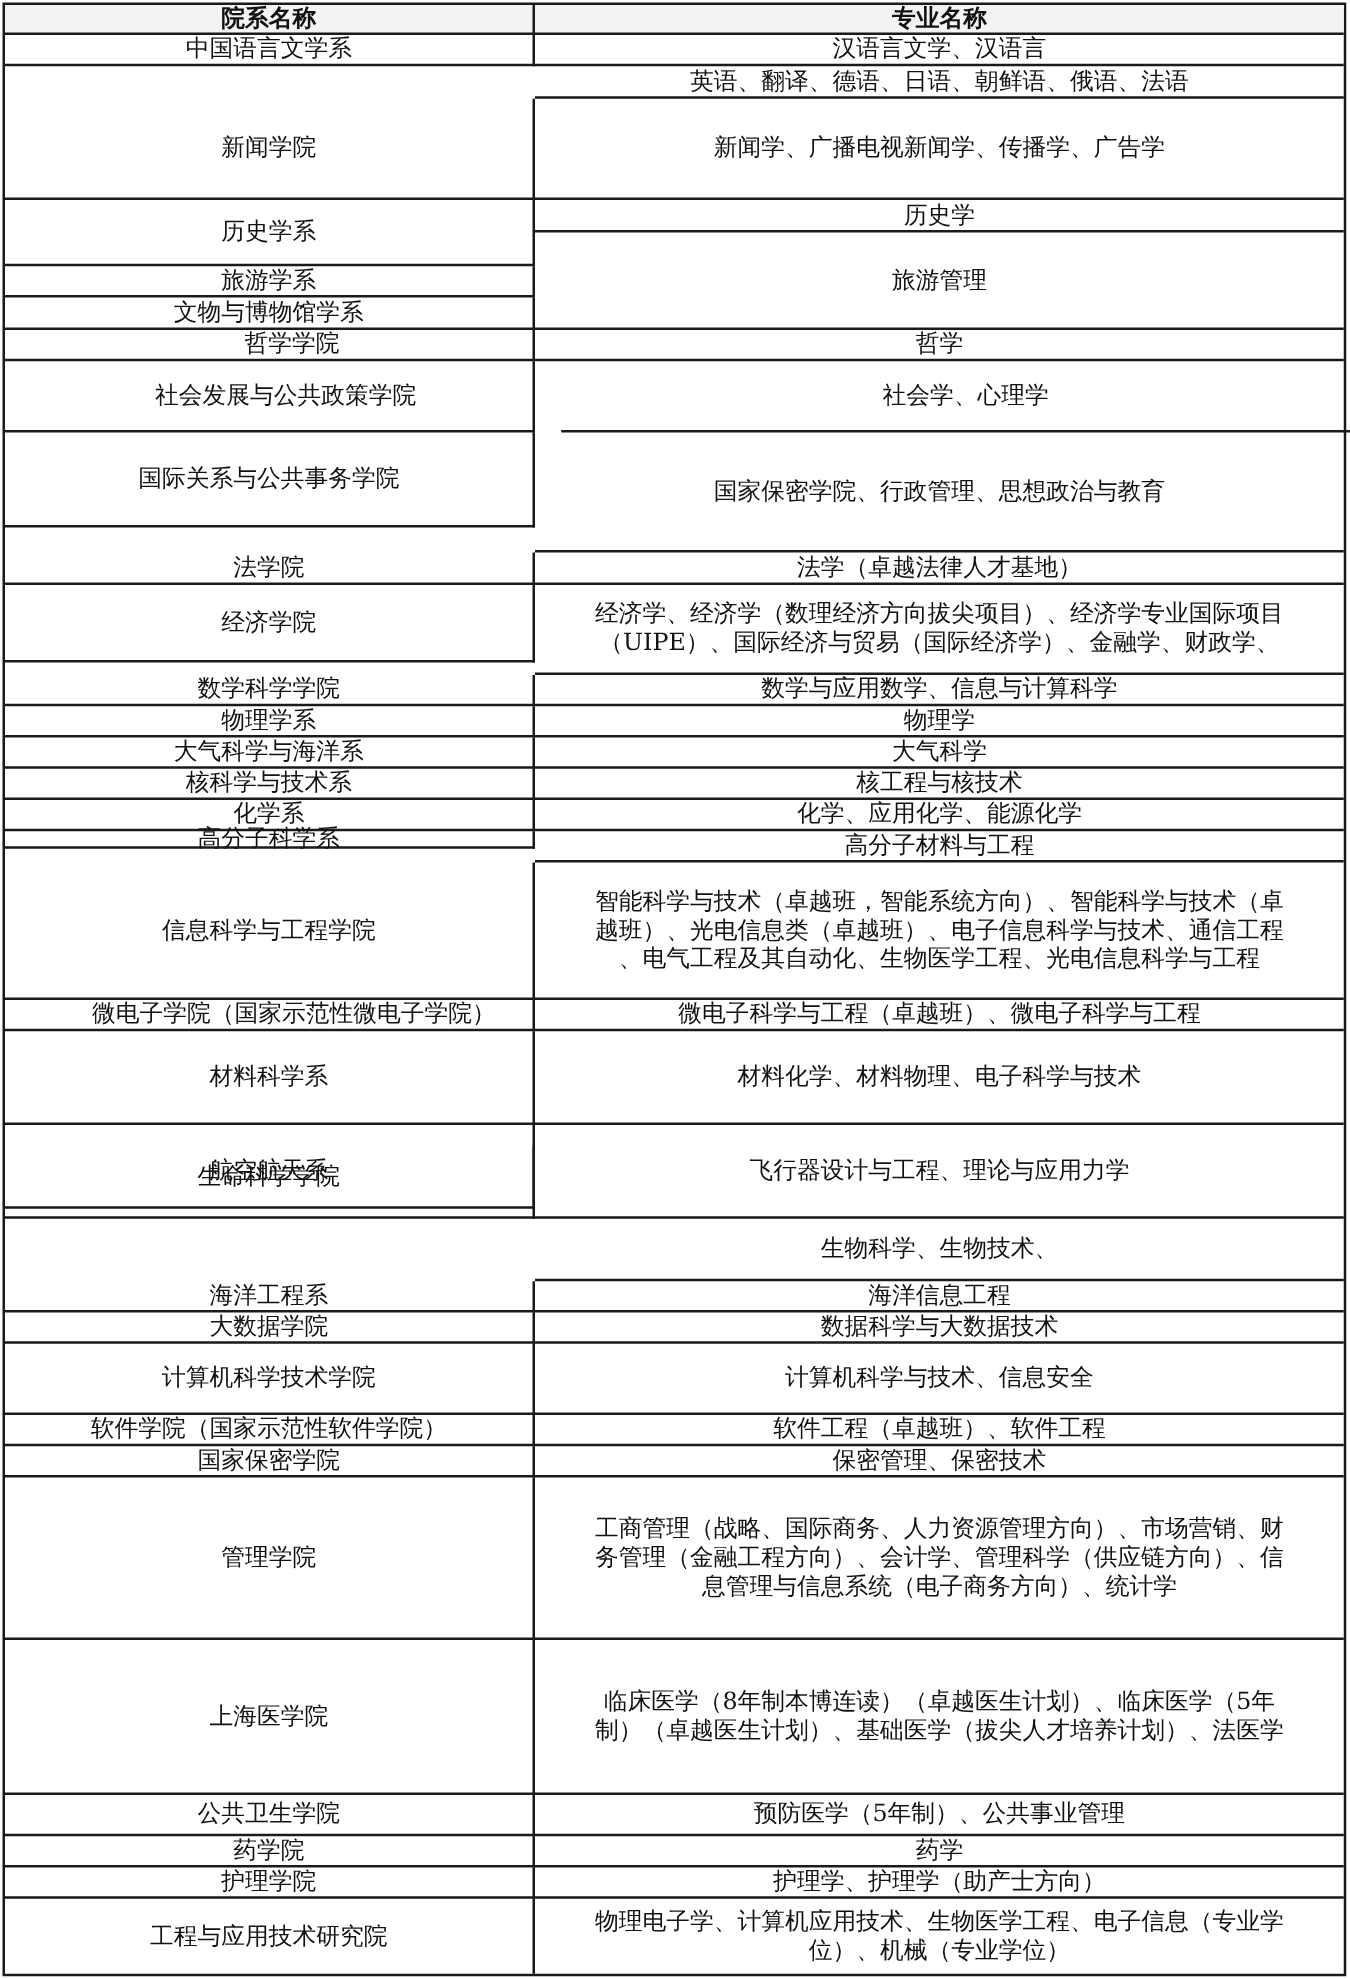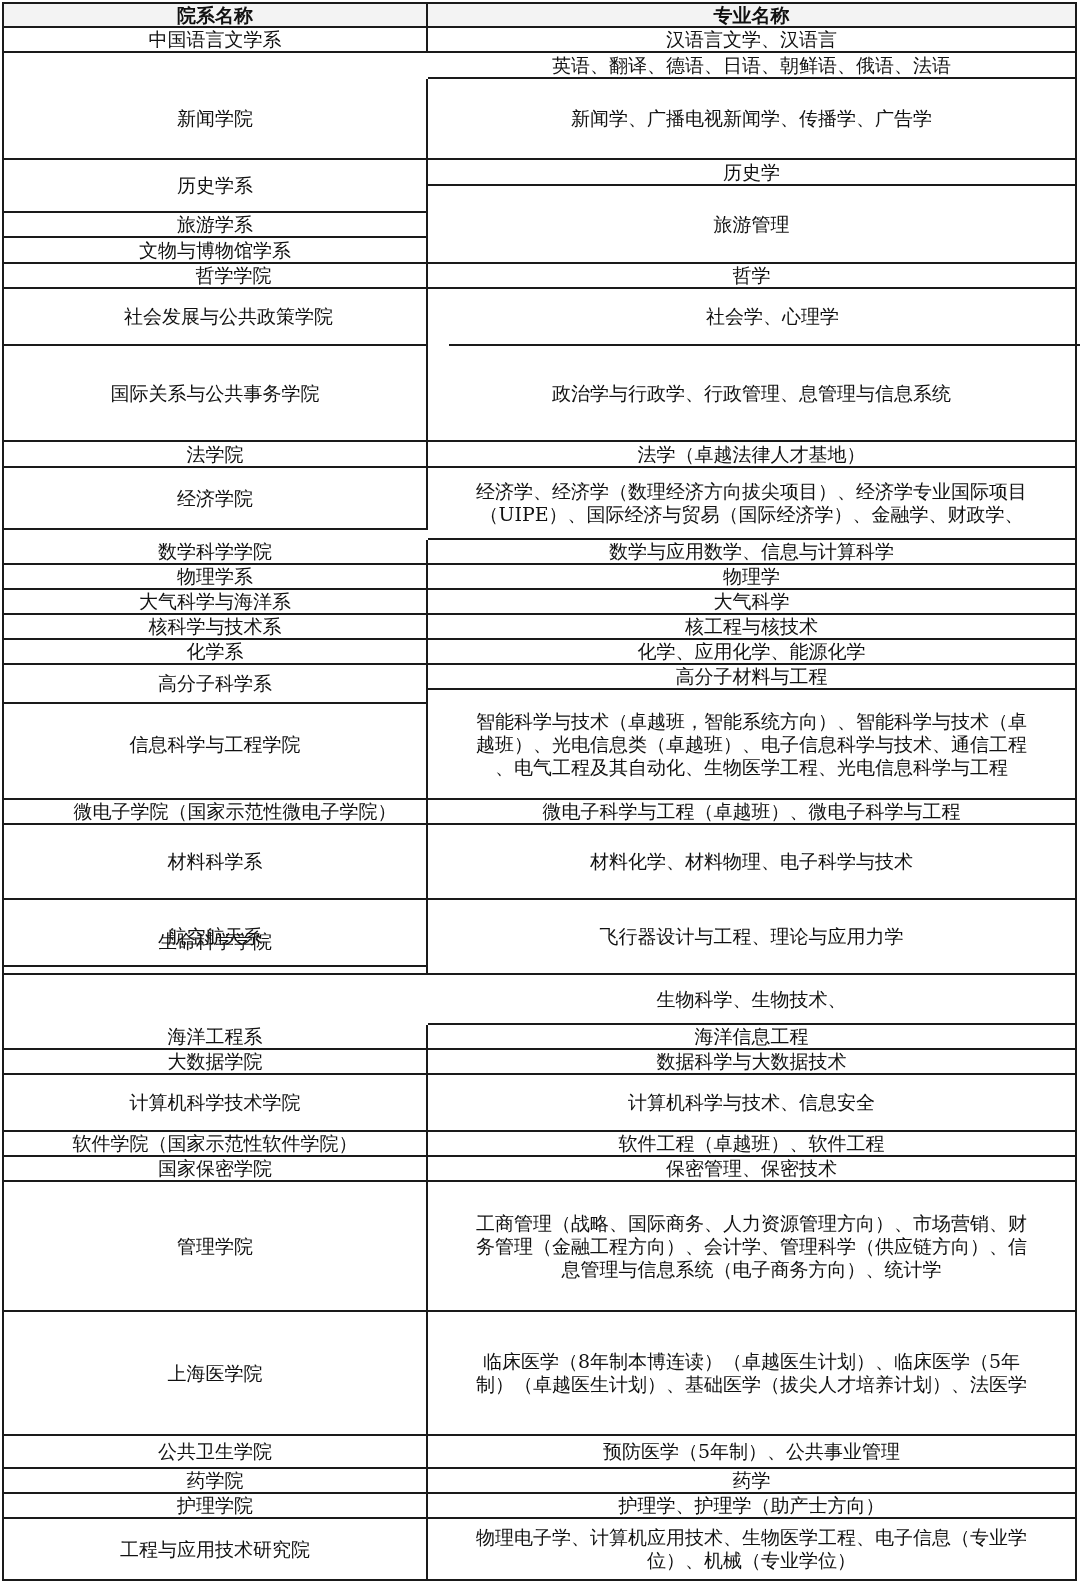--- a/index.html
+++ b/index.html
@@ -41,21 +41,21 @@
     </div>
     <div class="cell left" style="top: 234px; height: 26px;">
       <span>文物与博物馆学系</span>
     </div>
     <div class="cell left" style="top: 260px; height: 25px; padding-left: 43px;">
       <span>哲学学院</span>
     </div>
     <div class="cell left" style="top: 285px; height: 57px; padding-left: 33px;">
       <span>社会发展与公共政策学院</span>
     </div>
-    <div class="cell left" style="top: 342px; height: 96px;">
+    <div class="cell left" style="top: 342px; height: 76px;">
       <span>国际关系与公共事务学院</span>
     </div>
     <div class="cell left" style="top: 438px; height: 26px;">
       <span>法学院</span>
     </div>
     <div class="cell left" style="top: 464px; height: 62px;">
       <span>经济学院</span>
     </div>
     <div class="cell left" style="top: 536px; height: 25px;">
       <span>数学科学学院</span>
@@ -65,21 +65,21 @@
     </div>
     <div class="cell left" style="top: 586px; height: 25px;">
       <span>大气科学与海洋系</span>
     </div>
     <div class="cell left" style="top: 611px; height: 25px;">
       <span>核科学与技术系</span>
     </div>
     <div class="cell left" style="top: 636px; height: 25px;">
       <span>化学系</span>
     </div>
-    <div class="cell left" style="top: 661px; height: 39px;">
+    <div class="cell left" style="top: 661px; height: 14px;">
       <span>高分子科学系</span>
     </div>
     <div class="cell left" style="top: 686px; height: 110px;">
       <span>信息科学与工程学院</span>
     </div>
     <div class="cell left" style="top: 796px; height: 25px; padding-left: 46px;">
       <span>微电子学院（国家示范性微电子学院）</span>
     </div>
     <div class="cell left" style="top: 821px; height: 75px;">
       <span>材料科学系</span>
@@ -138,21 +138,21 @@
     <div class="cell right" style="top: 182px; height: 78px;">
       <span>旅游管理</span>
     </div>
     <div class="cell right" style="top: 260px; height: 25px;">
       <span>哲学</span>
     </div>
     <div class="cell right" style="top: 285px; height: 57px; margin-left: 21px;">
       <span>社会学、心理学</span>
     </div>
     <div class="cell right" style="top: 342px; height: 96px;">
-      <span>政治学与行政学、行政管理、息管理与信息系统</span>
+      <span>国家保密学院、行政管理、思想政治与教育</span>
     </div>
     <div class="cell right" style="top: 438px; height: 26px;">
       <span>法学（卓越法律人才基地）</span>
     </div>
     <div class="cell right multi" style="top: 464px; height: 72px;">
       <span>经济学、经济学（数理经济方向拔尖项目）、经济学专业国际项目
 （UIPE）、国际经济与贸易（国际经济学）、金融学、财政学、</span>
     </div>
     <div class="cell right" style="top: 536px; height: 25px;">
       <span>数学与应用数学、信息与计算科学</span>

